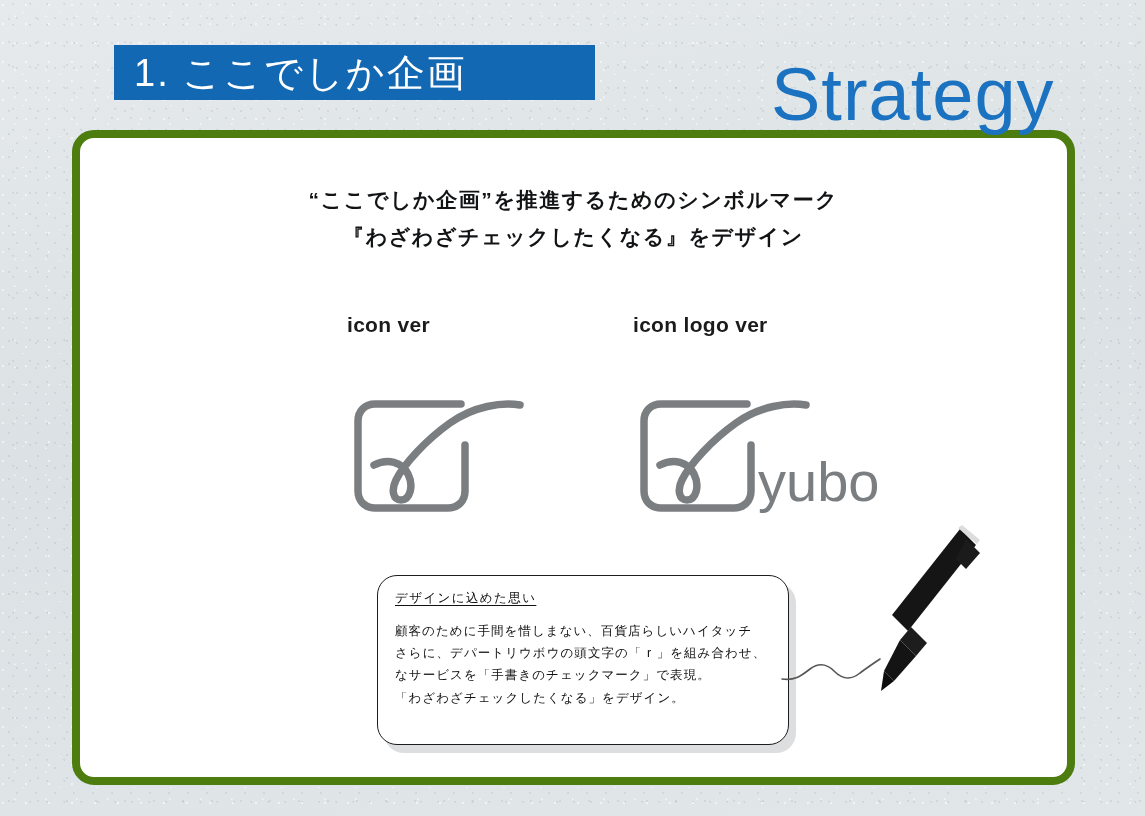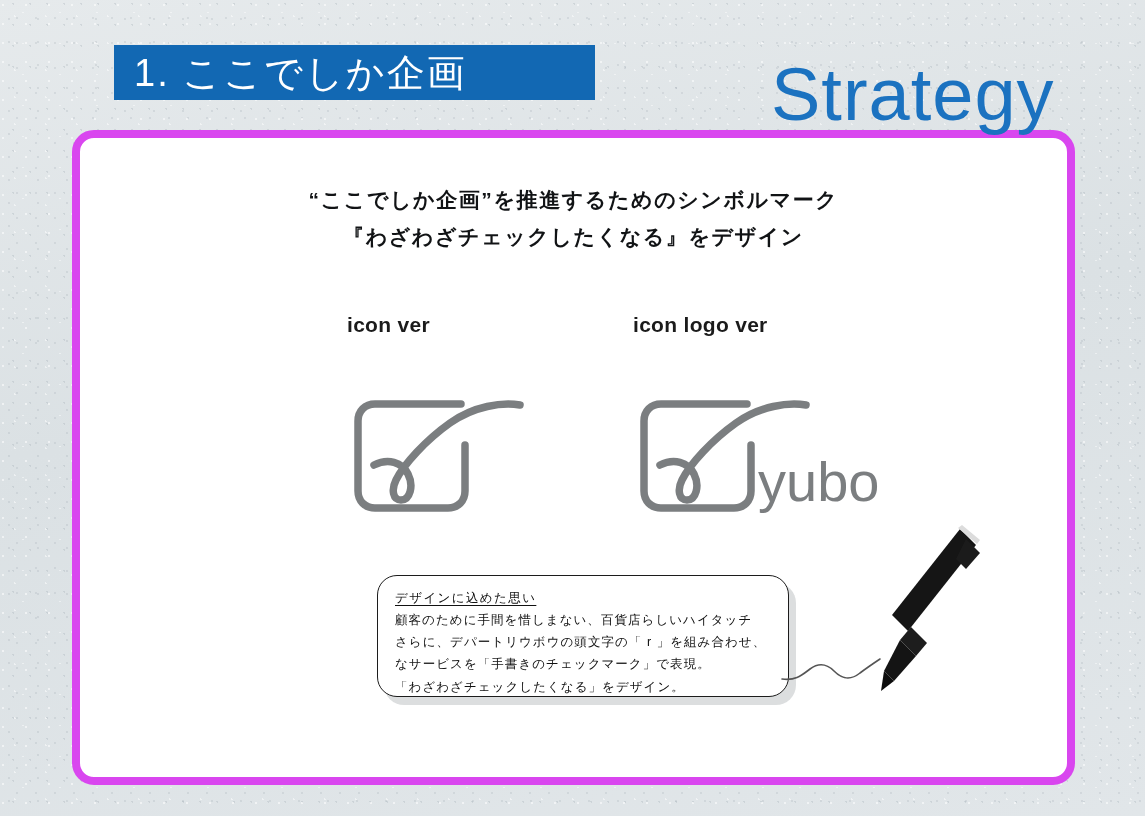--- a/index.html
+++ b/index.html
@@ -72,21 +72,21 @@
 
   
   #main-card {
     position: absolute;
     left: 72px;
     top: 130px;
     width: 1003px;
     height: 655px;
     box-sizing: border-box;
     background: #ffffff;
-    border: 8px solid #d946ef;
+    border: 8px solid #4d7c0f;
     border-radius: 22px;
     z-index: 5;
   }
 
   
   #headline {
     position: absolute;
     left: 0;
     right: 0;
     top: 44px;
@@ -117,40 +117,40 @@
 
   #icon-ver-mark { position: absolute; left: 264px; top: 250px; }
   #icon-logo-ver-mark { position: absolute; left: 550px; top: 250px; }
 
   
   #callout {
     position: absolute;
     left: 297px;
     top: 437px;
     width: 412px;
-    height: 122px;
+    height: 170px;
     box-sizing: border-box;
     background: #ffffff;
     border: 1.6px solid #1c1c1c;
     border-radius: 20px;
     box-shadow: 7px 8px 0 0 rgba(140,146,150,0.30);
     padding: 13px 16px 0 17px;
     z-index: 3;
   }
   #callout .callout-title {
     font-size: 12.5px;
     color: #111;
     letter-spacing: 1.4px;
     text-decoration: underline;
     text-underline-offset: 3px;
     line-height: 1.5;
     font-family: "Liberation Sans", "DejaVu Sans", sans-serif;
   }
   #callout .callout-body {
-    margin-top: 1px;
+    margin-top: 12px;
     font-size: 12.5px;
     color: #111;
     letter-spacing: 1.05px;
     line-height: 1.78;
     font-family: "Liberation Sans", "DejaVu Sans", sans-serif;
   }
   #callout .callout-body span { display: block; }
 
   
   #pen-illustration {

